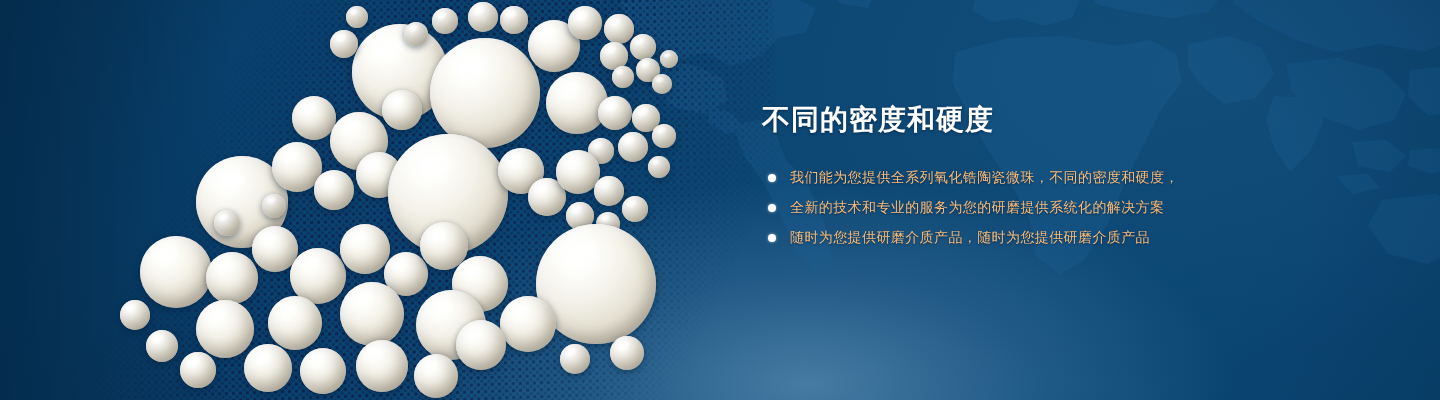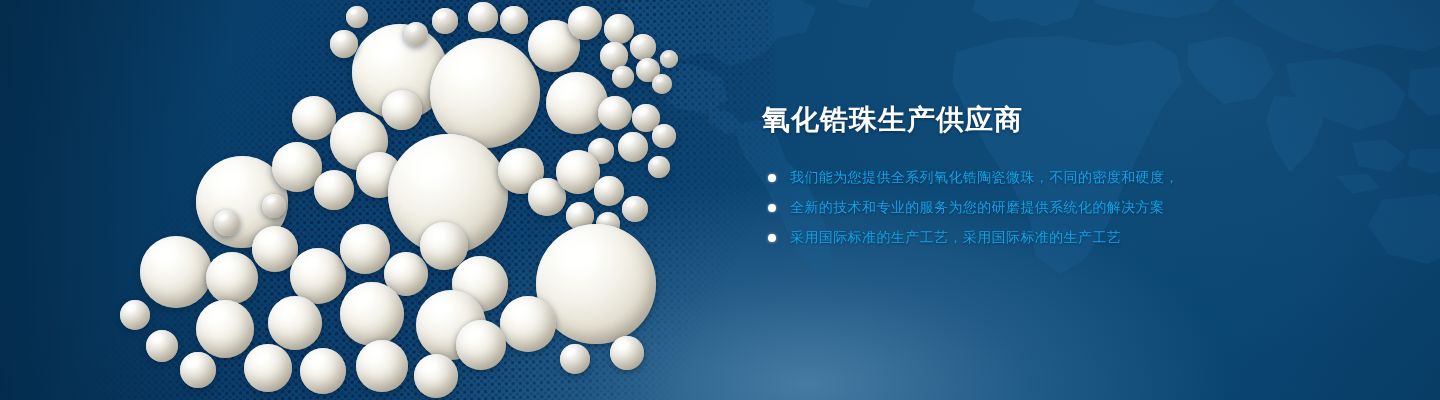--- a/index.html
+++ b/index.html
@@ -108,21 +108,21 @@
     list-style:none;
     margin:0;
     padding:0;
   }
   .bullet{
     position:relative;
     padding-left:28px;
     margin-bottom:7px;
     font-size:14px;
     line-height:23px;
-    color:#0ea5e9;
+    color:#fdba74;
     letter-spacing:.4px;
     text-shadow:0 1px 2px rgba(0,20,45,.5);
   }
   .bullet:last-child{margin-bottom:0;}
   .bullet .dot{
     position:absolute;
     left:6px; top:8px;
     width:8px; height:8px;
     border-radius:50%;
     background:#ffffff;
@@ -240,35 +240,35 @@
     <span class="bead" style="left:456px;top:320px;width:50px;height:50px;"></span>
     <span class="bead s" style="left:180px;top:352px;width:36px;height:36px;"></span>
     <span class="bead s" style="left:146px;top:330px;width:32px;height:32px;"></span>
     <span class="bead s" style="left:120px;top:300px;width:30px;height:30px;"></span>
     <span class="bead s" style="left:214px;top:210px;width:26px;height:26px;"></span>
     <span class="bead s" style="left:262px;top:194px;width:24px;height:24px;"></span>
   </div>
 
   <div class="content">
 
-    <h1 class="headline">氧化锆珠生产供应商</h1>
+    <h1 class="headline">不同的密度和硬度</h1>
 
     <ul class="bullets">
 
       <li class="bullet">
         <span class="dot"></span>
         <span class="ln">我们能为您提供全系列氧化锆陶瓷微珠，不同的密度和硬度，</span>
       </li>
 
       <li class="bullet">
         <span class="dot"></span>
         <span class="ln">全新的技术和专业的服务为您的研磨提供系统化的解决方案</span>
       </li>
 
       <li class="bullet">
         <span class="dot"></span>
-        <span class="ln">采用国际标准的生产工艺，采用国际标准的生产工艺</span>
+        <span class="ln">随时为您提供研磨介质产品，随时为您提供研磨介质产品</span>
       </li>
 
     </ul>
   </div>
 
 </div>
 
 </body></html>

